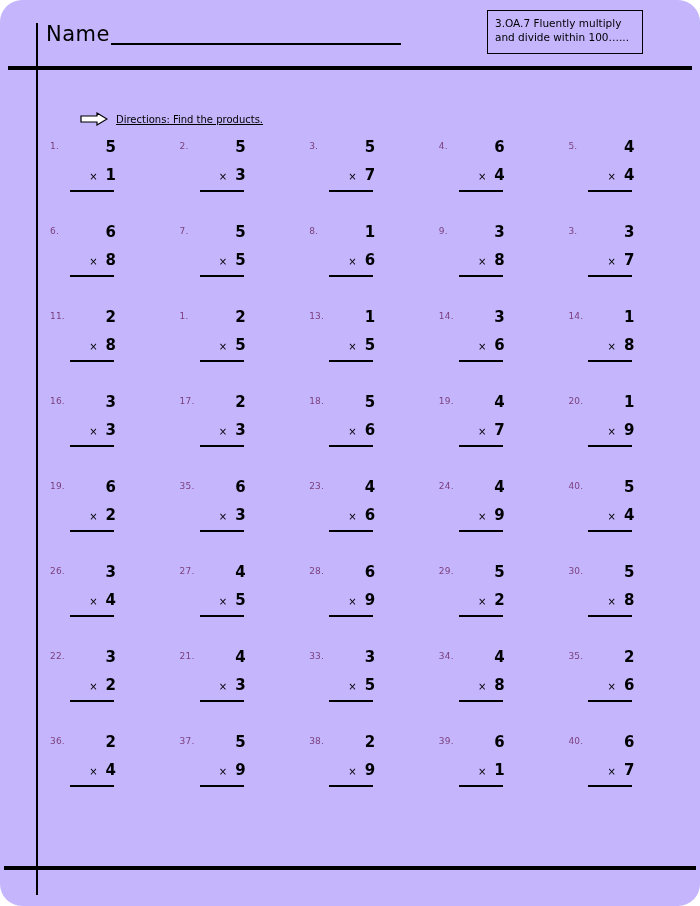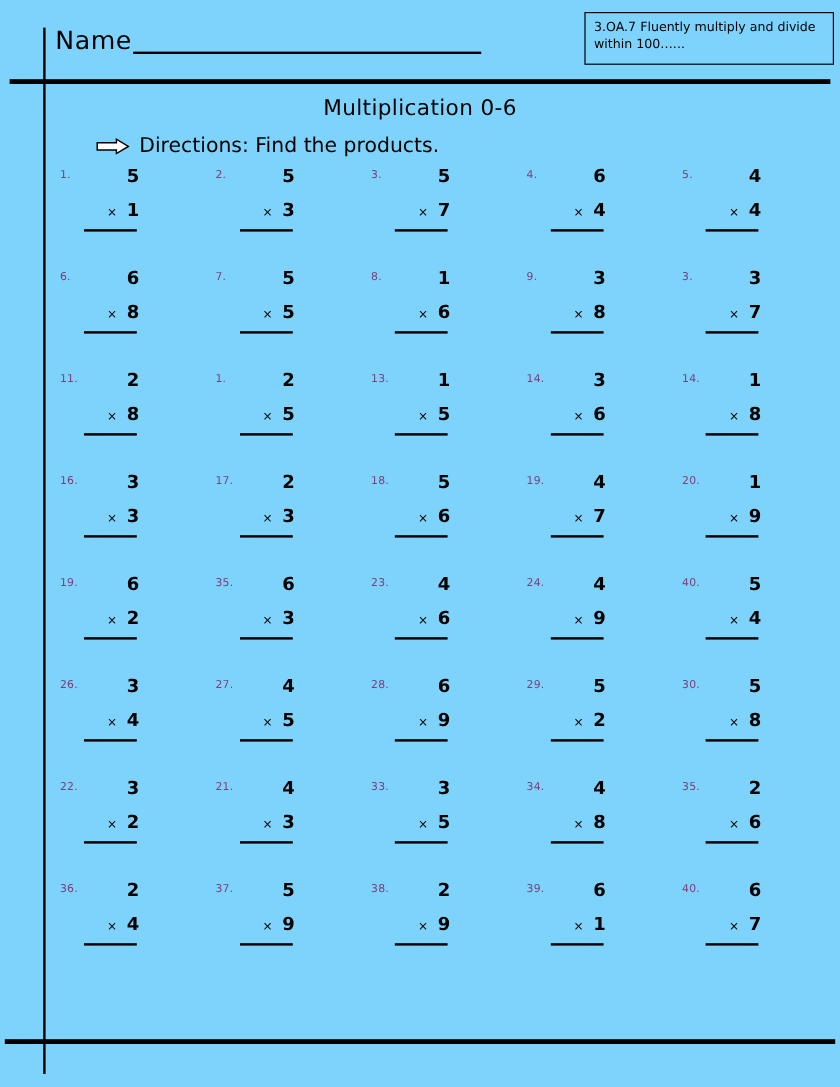--- a/index.html
+++ b/index.html
@@ -8,22 +8,23 @@
     padding: 0;
     background: #ffffff;
   }
   body {
     font-family: "DejaVu Sans", sans-serif;
   }
   #page {
     position: relative;
     width: 700px;
     height: 906px;
-    background: #7dd3fc;
+    background: #c4b5fd;
     overflow: hidden;
+    border-radius: 22px;
   }
 
   
   .v-rule {
     position: absolute;
     left: 36px;
     top: 23px;
     width: 2px;
     height: 872px;
     background: #000000;
@@ -66,21 +67,21 @@
     border-bottom: 2px solid #000;
     height: 17px;
     margin-left: 1px;
   }
 
   
   .standard-box {
     position: absolute;
     left: 487px;
     top: 10px;
-    width: 208px;
+    width: 156px;
     height: 44px;
     border: 1px solid #000;
     box-sizing: border-box;
     padding: 5px 6px 0 7px;
     font-family: "DejaVu Sans", sans-serif;
     font-size: 10.5px;
     line-height: 14px;
     color: #000;
   }
 
@@ -106,22 +107,23 @@
     align-items: center;
     gap: 8px;
   }
   .arrow-icon {
     display: block;
     width: 28px;
     height: 14px;
   }
   .directions-text {
     font-family: "DejaVu Sans", sans-serif;
-    font-size: 17px;
+    font-size: 10px;
     color: #000;
+    text-decoration: underline;
   }
 
   
   .grid {
     position: absolute;
     left: 44px;
     top: 137px;
     width: 648px;
     display: grid;
     grid-template-columns: repeat(5, 1fr);
@@ -192,21 +194,20 @@
   <div class="h-rule-top"></div>
   <div class="h-rule-bottom"></div>
 
   <div class="name-row">
     <span class="name-label">Name</span>
     <span class="name-blank"></span>
   </div>
 
   <div class="standard-box">3.OA.7 Fluently multiply and divide within 100…...</div>
 
-  <div class="title">Multiplication 0-6</div>
 
   <div class="directions">
     <span>
       <svg class="arrow-icon" viewBox="0 0 28 14" xmlns="http://www.w3.org/2000/svg">
         <polygon points="1,4 17,4 17,1 27,7 17,13 17,10 1,10" fill="#ffffff" stroke="#000000" stroke-width="1.2" stroke-linejoin="miter"></polygon>
       </svg>
     </span>
     <span class="directions-text">Directions: Find the products.</span>
   </div>
 

